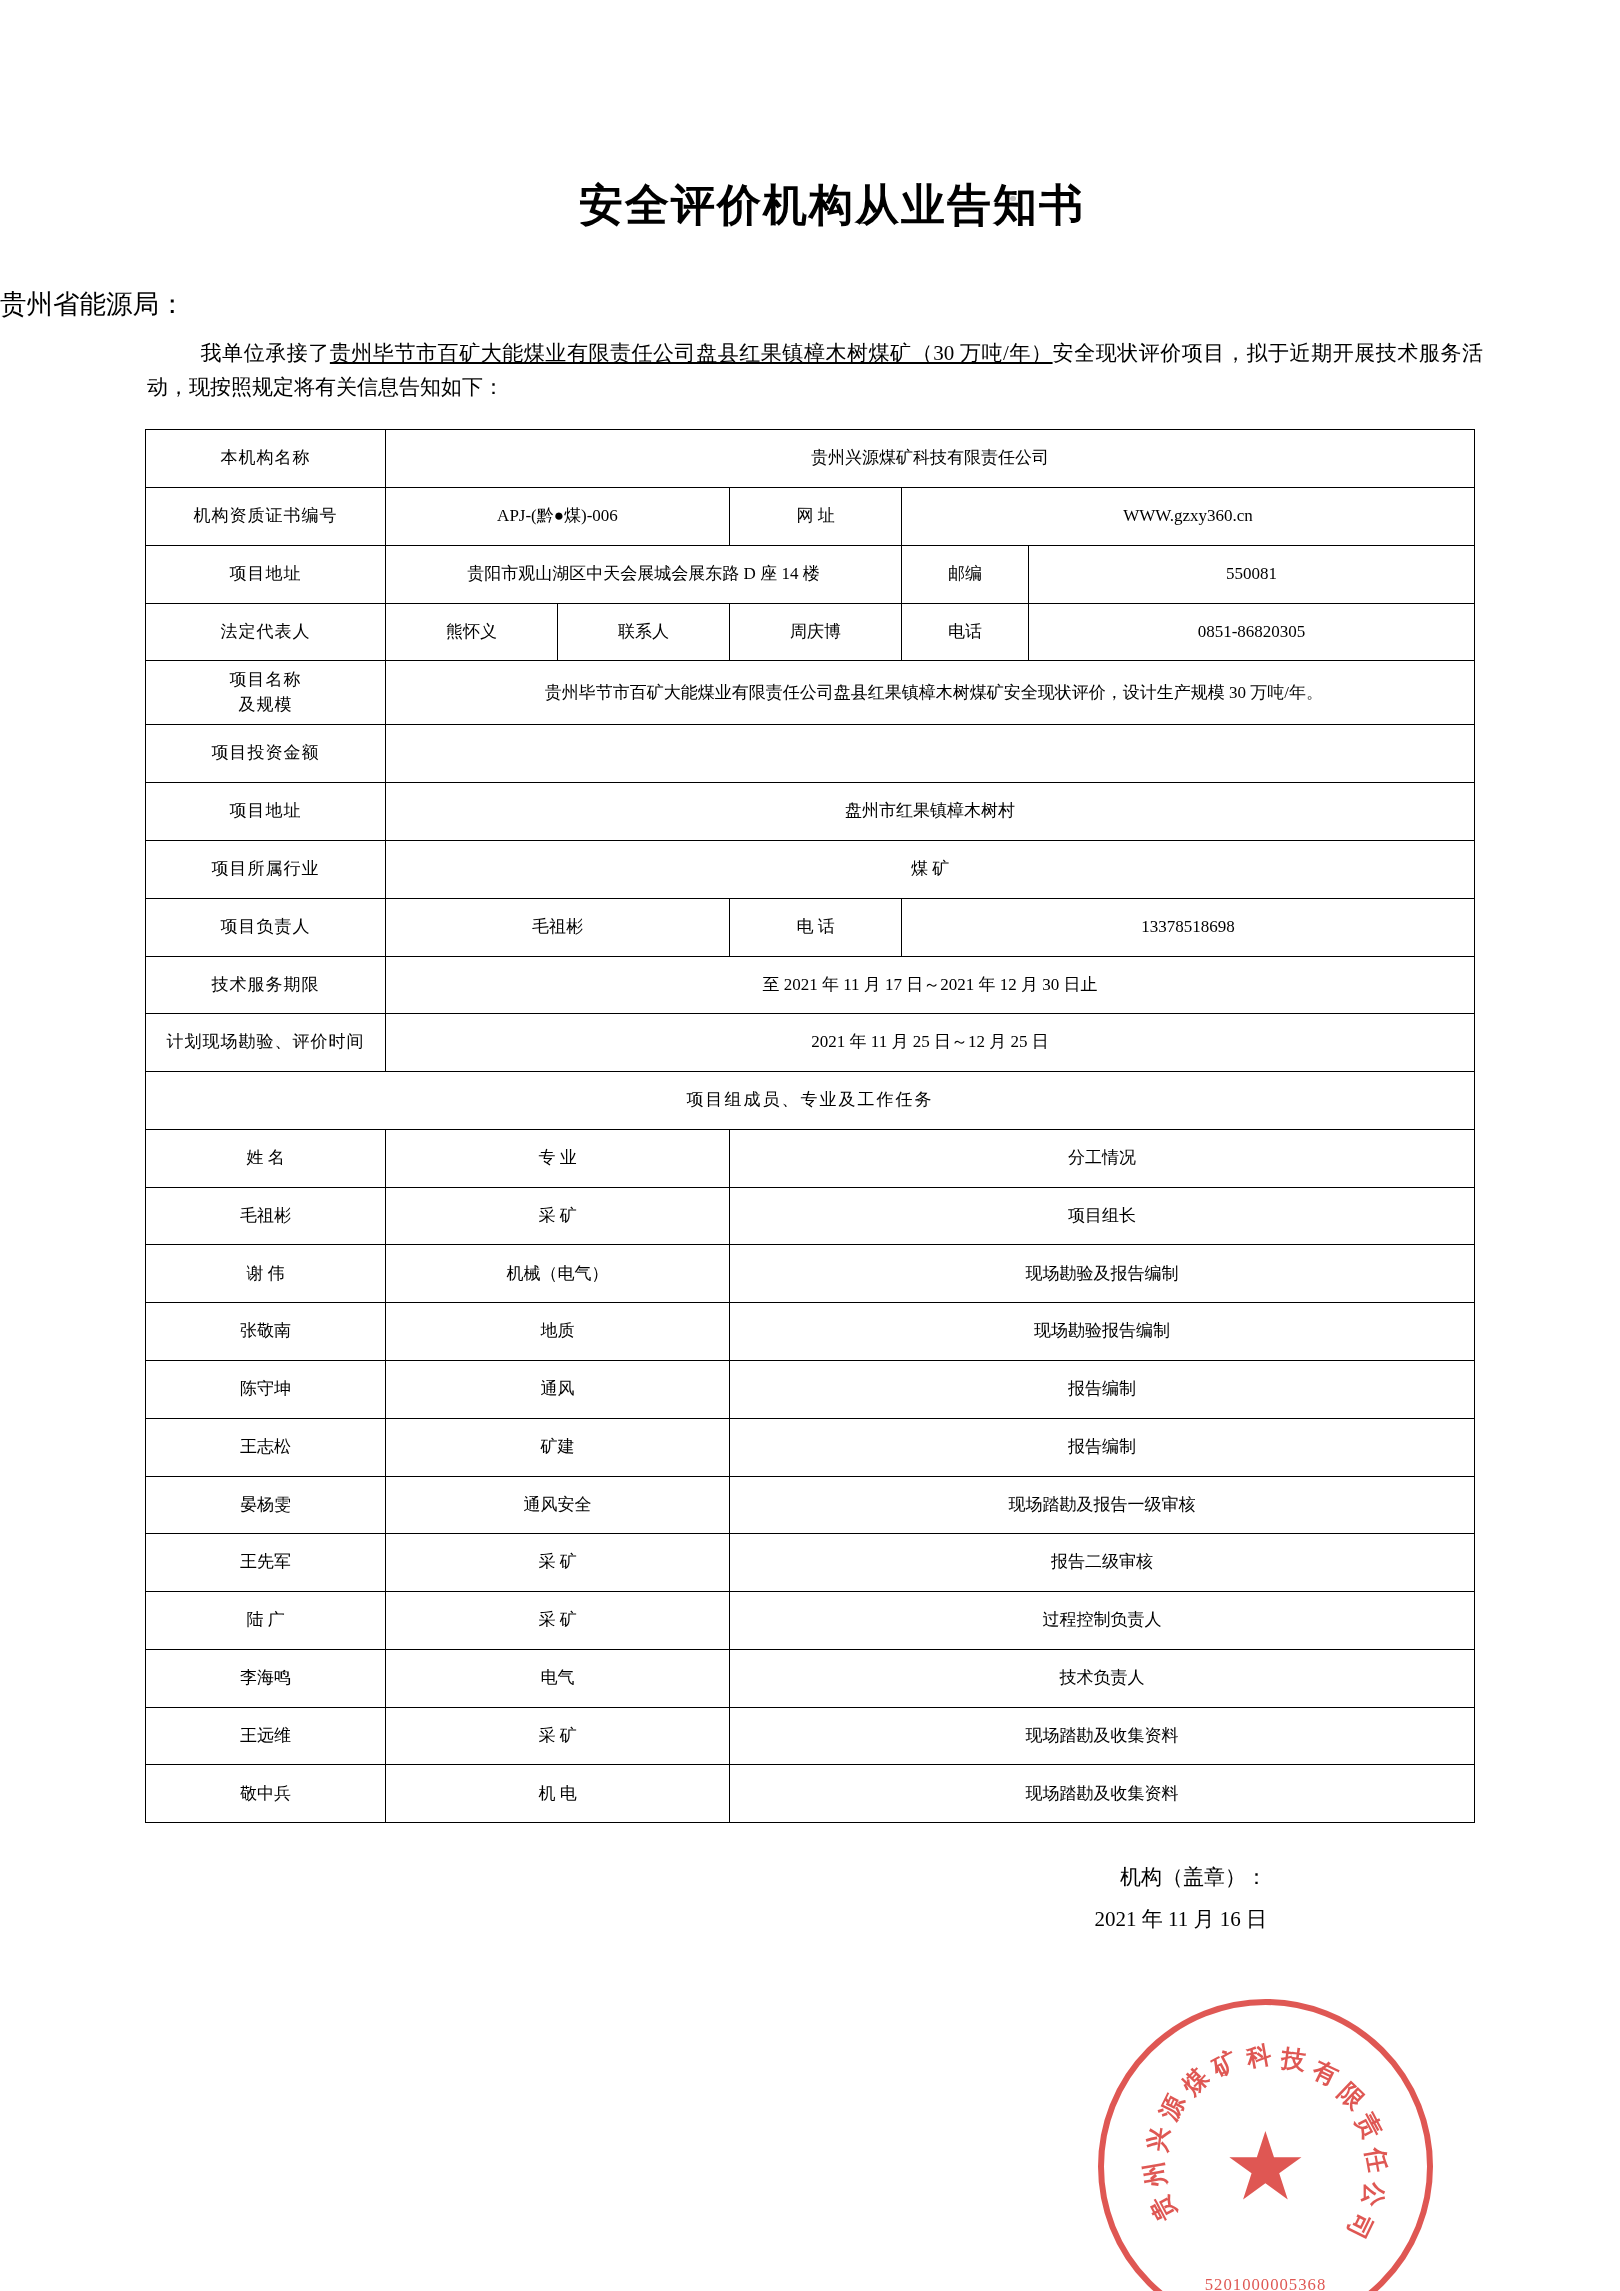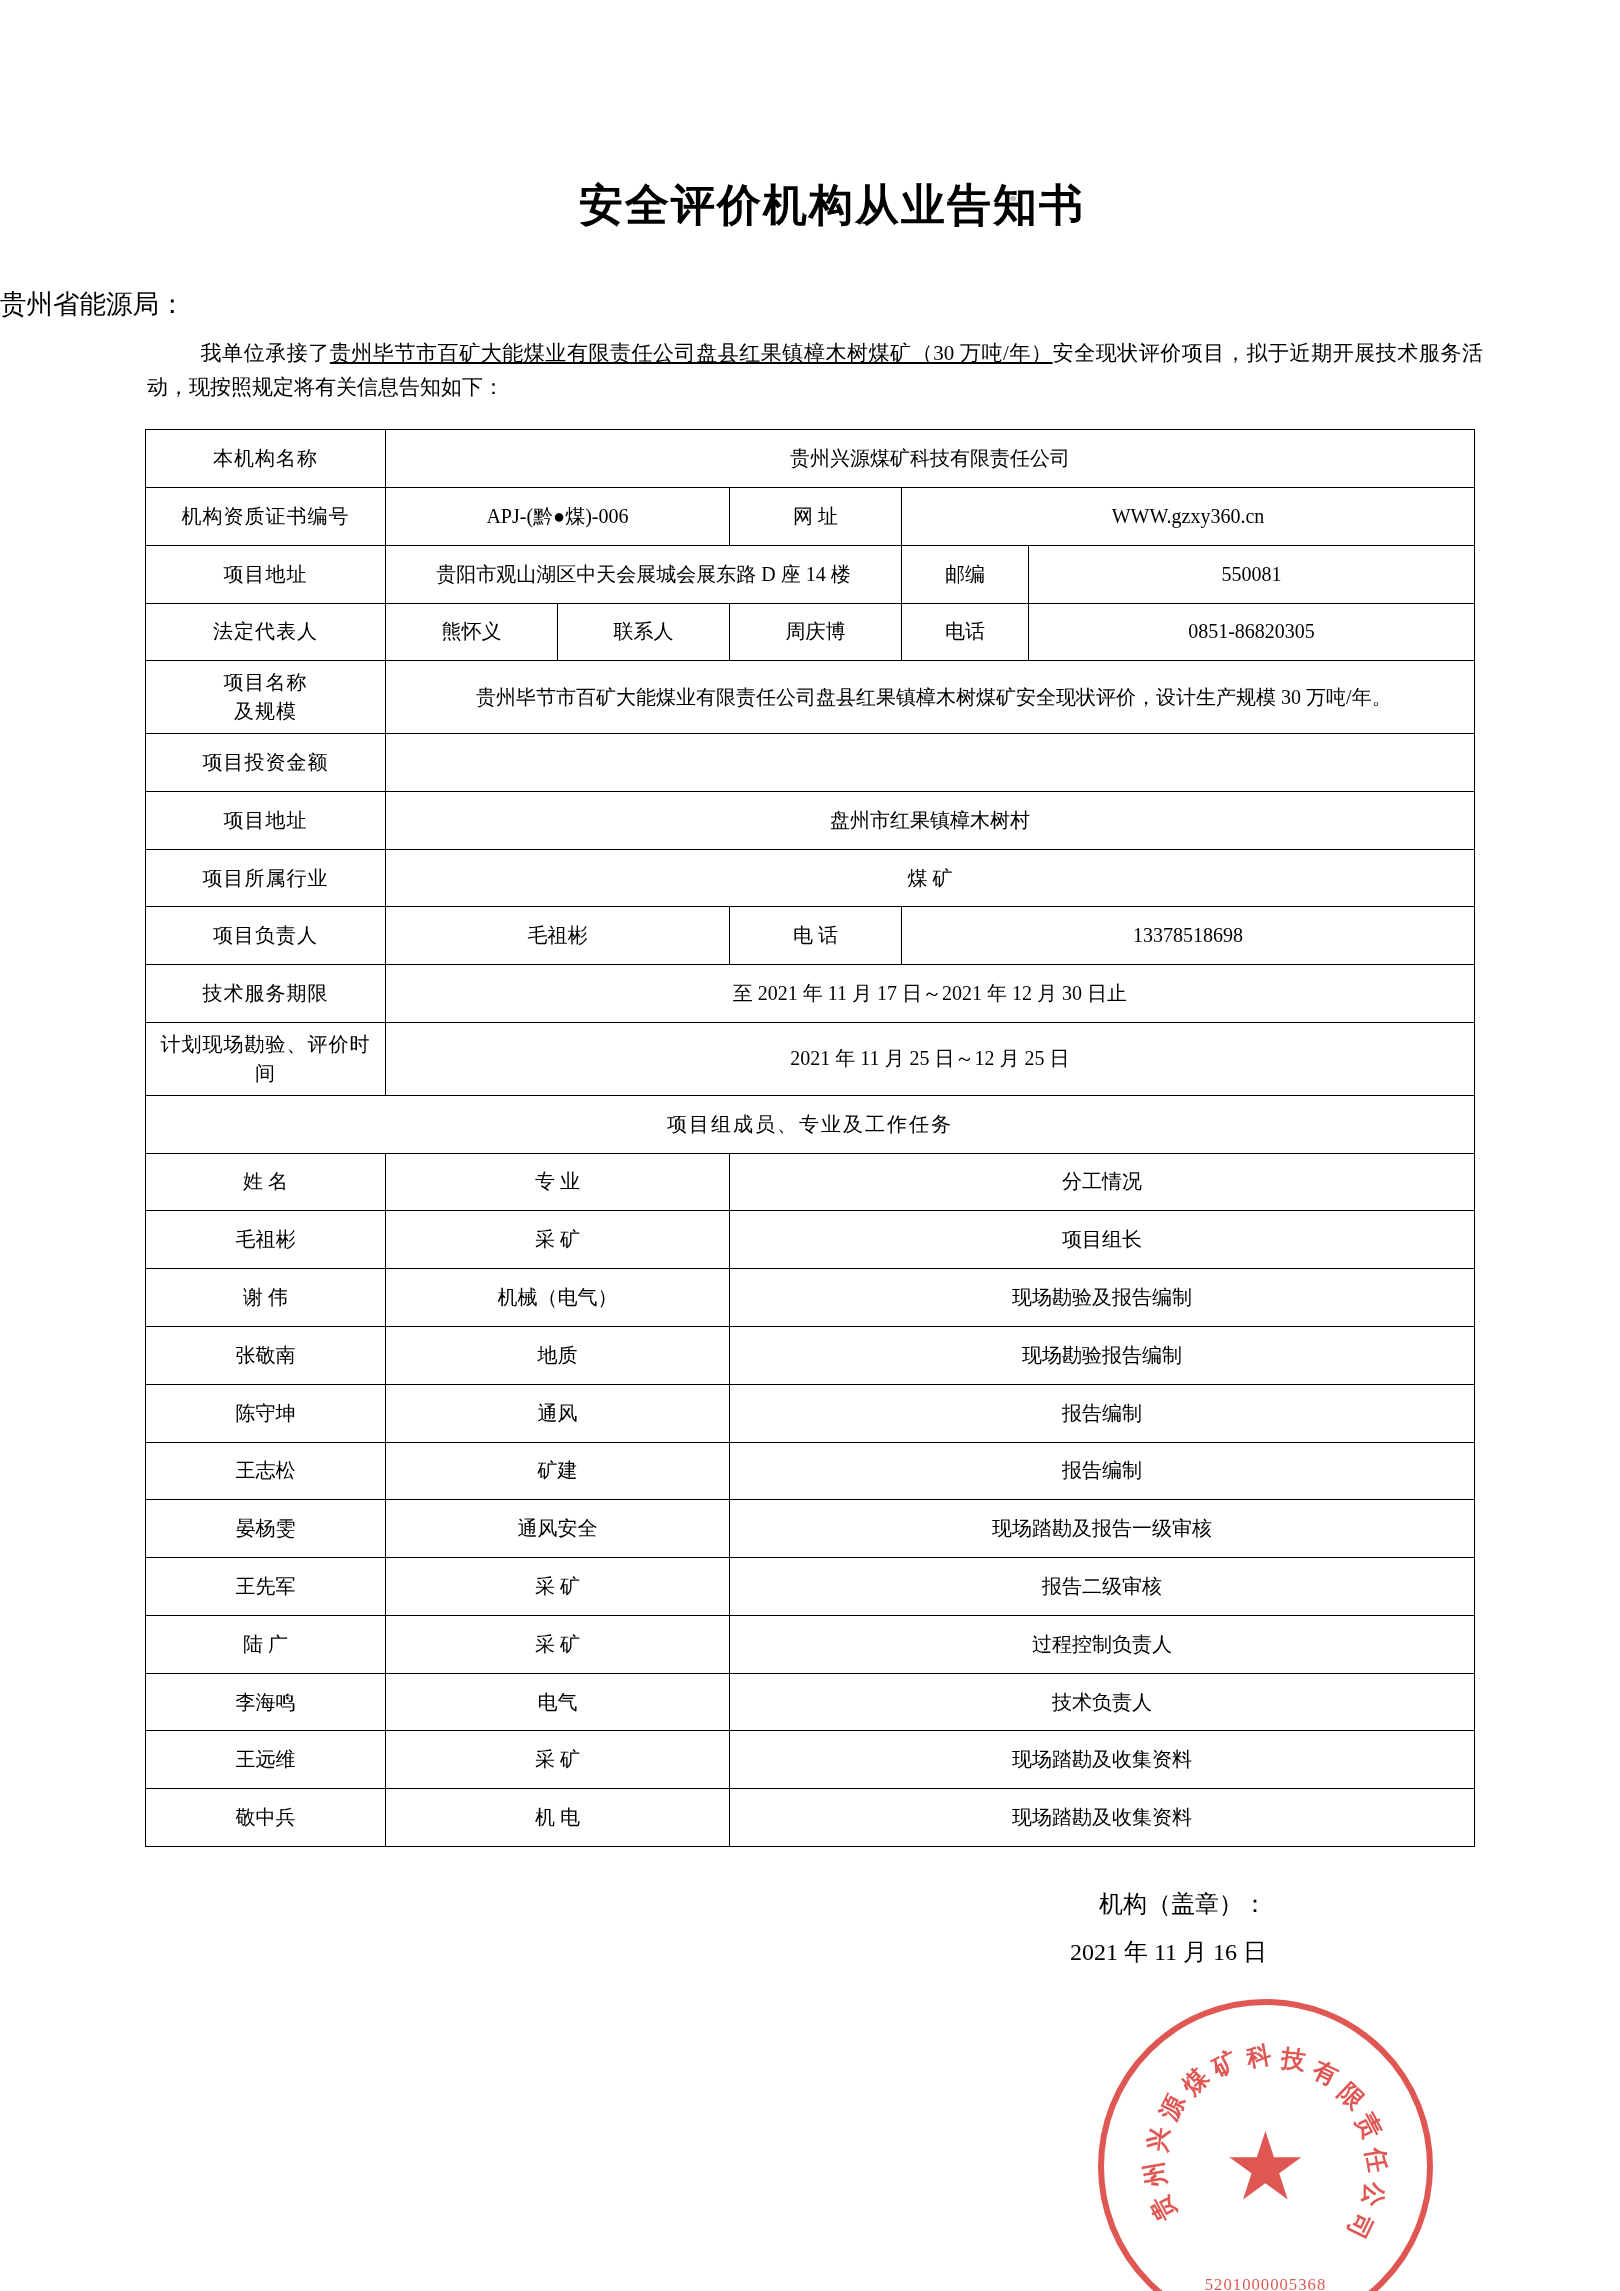--- a/index.html
+++ b/index.html
@@ -57,21 +57,21 @@
     width: 53px;
   }
   .u {
     text-decoration: underline;
   }
   table.main {
     border-collapse: collapse;
     margin: 25.5px auto 0 auto;
     width: 1328px;
     table-layout: fixed;
-    font-size: 20px;
+    font-size: 17px;
     padding-left: 26px;
   }
   table.main td {
     border: 1px solid #000;
     padding: 6.9px 5.9px;
     height: 43px;
     vertical-align: middle;
     text-align: center;
     line-height: 1.45;
   }
@@ -88,21 +88,21 @@
   }
   .note {
     margin-top: 11.8px;
     margin-left: 147px;
     font-size: 26.5px;
   }
   .sign-block {
     margin-top: 33px;
     margin-right: 196px;
     text-align: right;
-    font-size: 24px;
+    font-size: 21px;
     line-height: 2.0;
     position: relative;
     z-index: 1;
   }
   .sign-block div {
     padding-right: 157px;
   }
   .seal {
     position: absolute;
     left: 1098px;

